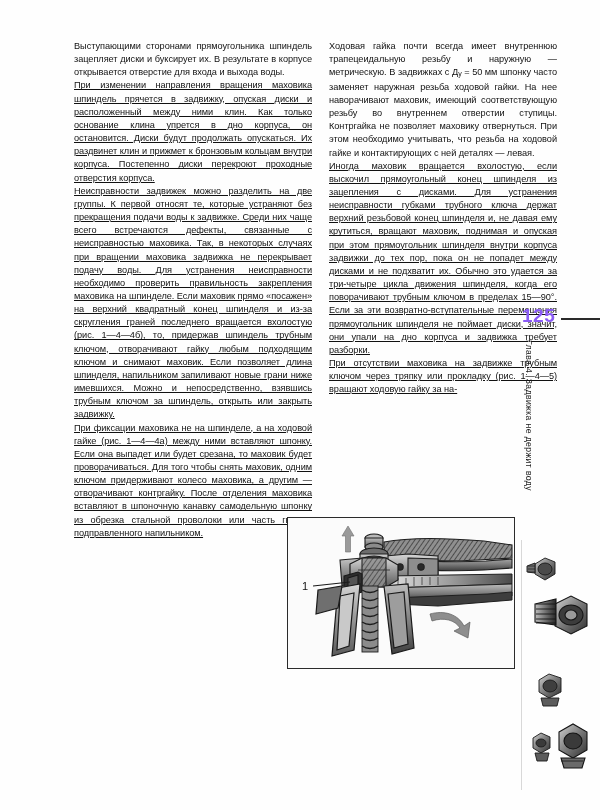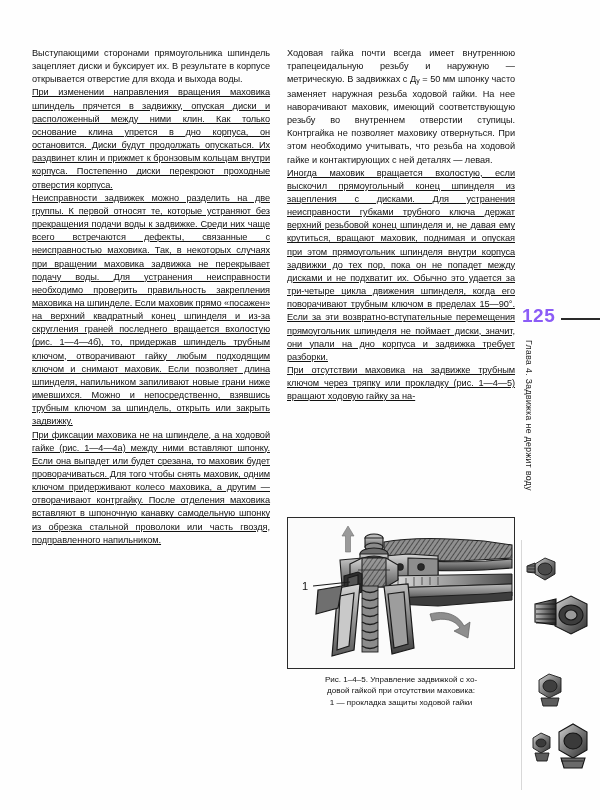--- a/index.html
+++ b/index.html
@@ -18,26 +18,27 @@
 
   .page {
     position: absolute;
     inset: 0;
     background: #fefefe;
   }
 
   
   .col {
     position: absolute;
-    top: 47px;
+    top: 40px;
     font-size: 9.2px;
     line-height: 13.15px;
     text-align: justify;
     color: #111;
     letter-spacing: -0.05px;
+    margin-left: 42px;
   }
   .col-left  { left: 32px;  width: 238px; }
   .col-right { left: 287px; width: 228px; }
 
   .col p {
     margin: 0;
     text-indent: 0;
   }
   .col p + p { margin-top: 0px; text-decoration: underline; }
 
@@ -241,25 +242,20 @@
           <path d="M142 96 C156 92 170 96 176 108 l6 -4 l-2 16 l-14 -7 l6 -3 c-5 -8 -16 -11 -28 -7 Z"></path>
         </g>
 
         <g stroke="#1a1a1a" stroke-width="1.1">
           <line x1="25" y1="68" x2="62" y2="64"></line>
         </g>
         <text x="14" y="72" font-family="Liberation Sans, sans-serif" font-size="11" fill="#111">1</text>
       </svg>
     </div>
 
-    <div class="figure-caption">
-      <div>Рис. 1–4–5. Управление задвижкой с хо-</div>
-      <div>довой гайкой при отсутствии маховика:</div>
-      <div>1 — прокладка защиты ходовой гайки</div>
-    </div>
   </div>
 
   <div class="hardware">
     <svg width="70" height="250" viewBox="0 0 70 250">
       <defs>
         <linearGradient id="hw1" x1="0" y1="0" x2="1" y2="1">
           <stop offset="0%" stop-color="#d2d2d2"></stop>
           <stop offset="50%" stop-color="#7a7a7a"></stop>
           <stop offset="100%" stop-color="#2e2e2e"></stop>
         </linearGradient>

